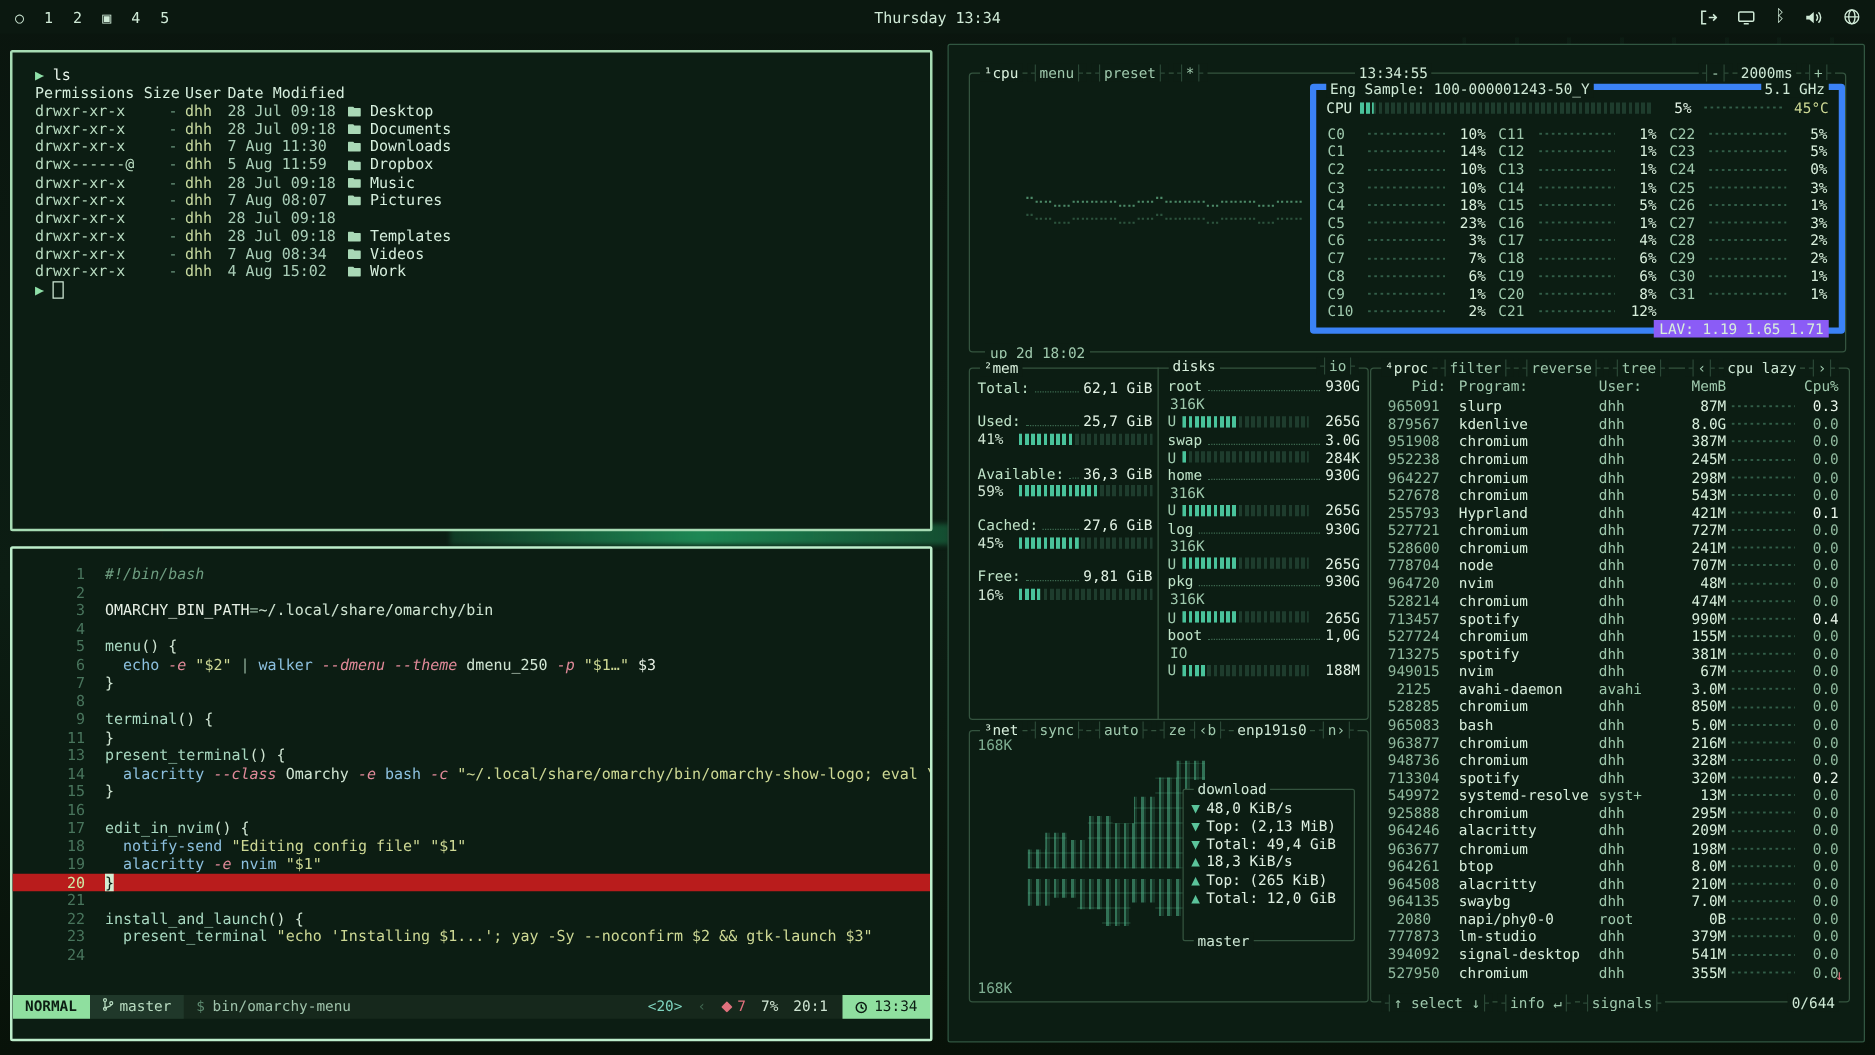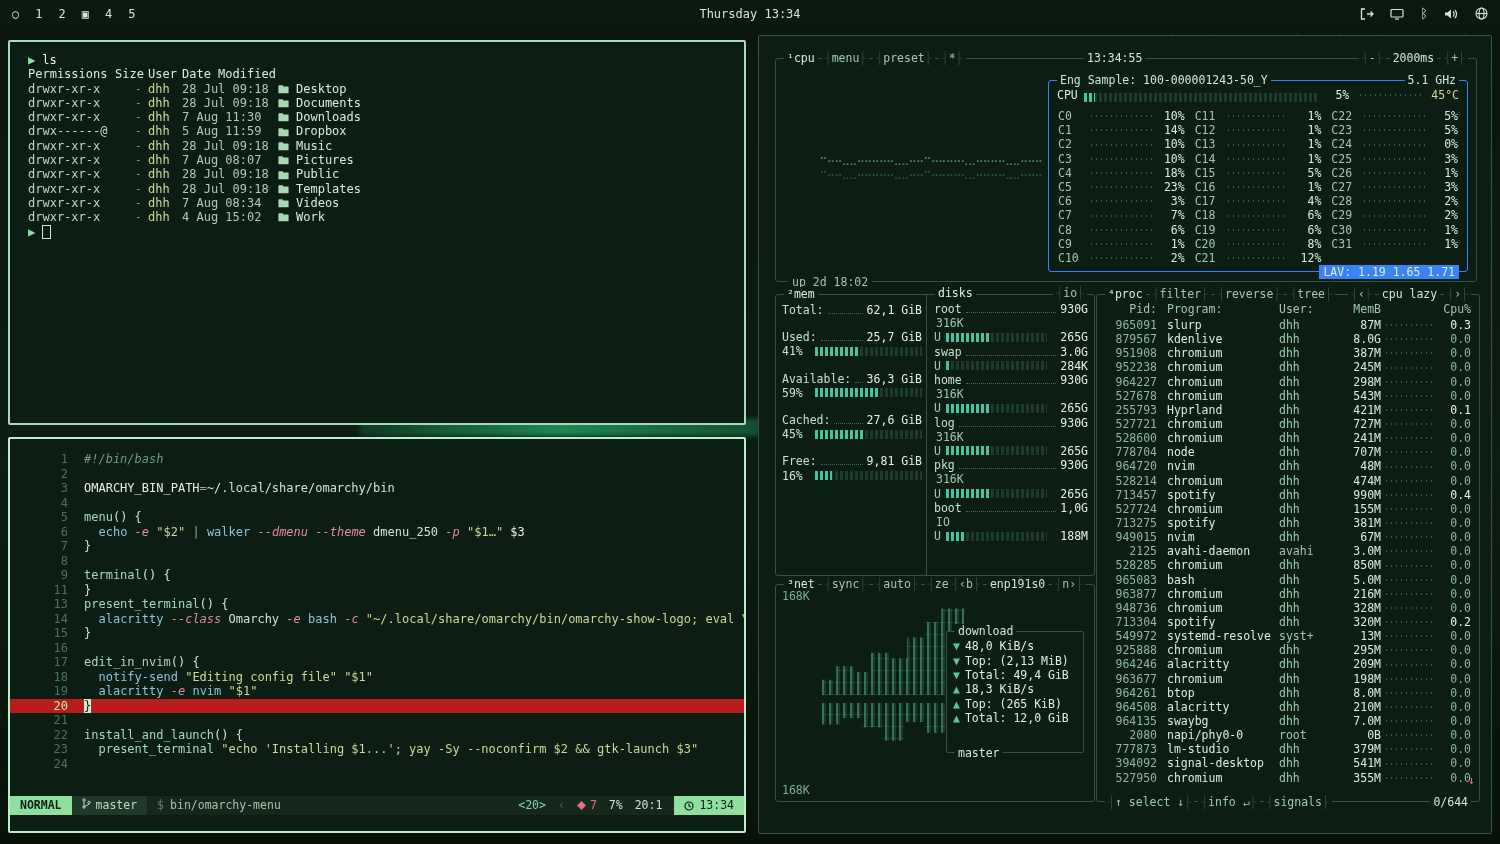--- a/index.html
+++ b/index.html
@@ -88,33 +88,33 @@
   .meter-fill{position:absolute;left:0;top:0;bottom:0;
     background:repeating-linear-gradient(90deg,#49c39b 0 3px,transparent 3px 5px)}
   .dots{flex:1;height:7px;align-self:flex-end;margin:0 3px 3px;
     background-image:radial-gradient(circle,#33604a 0.8px,transparent 0.9px);background-size:5px 6px}
   .leader{flex:1;border-bottom:1px dotted #3c6a50;margin:0 4px 3px}
   
   .cpu-box{left:16px;top:22px;width:700px;height:222px}
   .cpu-clock{position:absolute;top:-8px;left:44%}
   .cpu-graph-line{position:absolute;left:8px;top:96px;width:258px;text-align:right;color:#4d8a68;letter-spacing:-1px}
   .cpu-graph-line2{top:110px;opacity:.5}
-  .cores-box{position:absolute;left:272px;top:21px;width:418px;height:190px;border:1px solid #3b82f6;border-radius:3px}
-  .cpu-meter-row{display:flex;gap:6px;align-items:flex-end;padding:7px 8px 0}
+  .cores-box{position:absolute;left:272px;top:8px;width:418px;height:190px;border:5px solid #3b82f6;border-radius:3px}
+  .cpu-meter-row{display:flex;gap:6px;align-items:center;padding:7px 8px 0}
   .cm-label{color:#d8efdc}
   .cm-pct{color:#e2f2e4;width:26px;text-align:right}
   .cm-dots{flex:none;width:64px}
   .cm-temp{color:#cdd894}
   .cpu-cores{display:flex;padding:7px 4px 0}
   .core-col{flex:1;display:flex;flex-direction:column}
   .core-row{display:flex;align-items:center;height:14.2px;padding:0 5px}
   .core-name{color:#9fc9ad;width:28px;flex:none}
   .core-pct{width:30px;text-align:right;color:#d8efdc;flex:none}
   .uptime{position:absolute;bottom:-8px;left:12px;background:#0c1d13;padding:0 4px;color:#9fc9ad}
-  .lav{position:absolute;bottom:-8px;right:8px;background:#3b82f6;padding:0 4px;color:#d8efdc}
+  .lav{position:absolute;bottom:-8px;right:8px;background:#8b5cf6;padding:0 4px;color:#d8efdc}
   
   .mem-box{left:16px;top:258px;width:318px;height:280px}
   .mem-left{position:absolute;left:6px;top:8px;width:140px}
   .mem-row{display:flex;align-items:baseline;height:14.2px}
   .mem-label{color:#bfe3c8}.mem-val{color:#e2f2e4}
   .mem-meter-row{display:flex;gap:5px;align-items:center;height:14.2px}
   .mem-pct{width:28px;color:#cfe4d2;flex:none}
   .mem-spacer{height:13px}
   .disks-panel{position:absolute;left:150px;top:-1px;bottom:-1px;width:168px;border-left:1px solid #34543f}
   .disks-list{padding:8px 7px 0}
@@ -142,21 +142,21 @@
   .proc-box{left:337px;top:258px;width:382px;height:506px;display:flex;flex-direction:column}
   .proc-header{display:flex;padding:7px 8px 0;color:#9fc9ad;flex:none}
   .ph-pid{width:52px;text-align:right}
   .ph-prog{flex:1;padding-left:10px}
   .ph-user{width:58px}
   .ph-mem{width:44px;text-align:right}
   .ph-gap{width:58px}
   .ph-cpu{width:32px;text-align:right}
   .proc-rows{flex:1;overflow:hidden;padding:2px 8px 0}
   .proc-row{display:flex;align-items:center;height:14.15px}
-  .p-pid{width:52px;text-align:right;color:#8fb89d;flex:none}
+  .p-pid{width:52px;text-align:center;color:#8fb89d;flex:none}
   .p-prog{flex:1;padding-left:10px;color:#d8efdc;white-space:nowrap;overflow:hidden}
   .p-user{width:58px;color:#9fc9ad;flex:none}
   .p-mem{width:44px;text-align:right;color:#d8efdc;flex:none}
   .p-graph{width:52px;flex:none}
   .p-cpu{width:32px;text-align:right;color:#8fb89d;flex:none}
   .p-cpu.hi{color:#e9f6ea}
   .scroll-arrow{position:absolute;right:4px;bottom:14px;color:#e0717d}
 </style>
 </head>
 <body>
@@ -300,28 +300,20 @@
             </svg>
           </span>
           <span>Pictures</span>
         </span>
       </div>
       <div class="ls-row">
         <span class="col-perm ls-perm">drwxr-xr-x</span>
         <span class="col-size ls-size">-</span>
         <span class="col-user ls-user">dhh</span>
         <span class="col-date ls-date">28 Jul 09:18</span>
-        <span class="col-name ls-name">
-          <span class="ls-icon">
-            <svg width="11" height="10" viewBox="0 0 12 11">
-              <path d="M1 1.5h4l1 1.2h5a.6.6 0 0 1 .6.6v6.2a.6.6 0 0 1-.6.6H1a.6.6 0 0 1-.6-.6V2.1A.6.6 0 0 1 1 1.5z" fill="#a9d8b6"></path>
-            </svg>
-          </span>
-          <span>Public</span>
-        </span>
       </div>
       <div class="ls-row">
         <span class="col-perm ls-perm">drwxr-xr-x</span>
         <span class="col-size ls-size">-</span>
         <span class="col-user ls-user">dhh</span>
         <span class="col-date ls-date">28 Jul 09:18</span>
         <span class="col-name ls-name">
           <span class="ls-icon">
             <svg width="11" height="10" viewBox="0 0 12 11">
               <path d="M1 1.5h4l1 1.2h5a.6.6 0 0 1 .6.6v6.2a.6.6 0 0 1-.6.6H1a.6.6 0 0 1-.6-.6V2.1A.6.6 0 0 1 1 1.5z" fill="#a9d8b6"></path>

